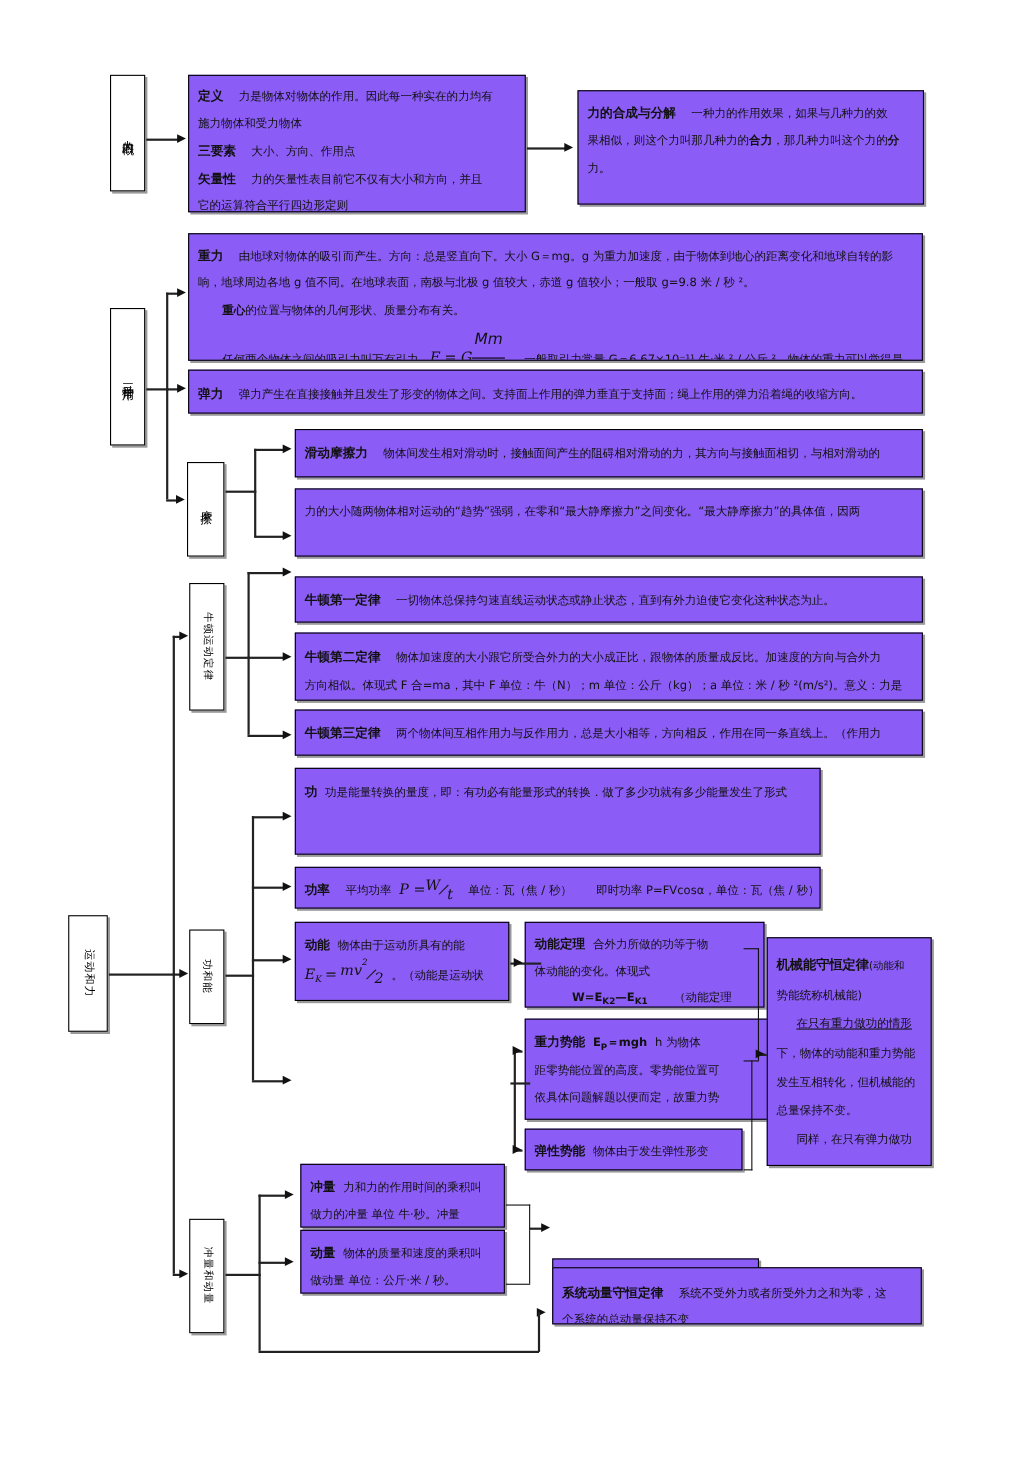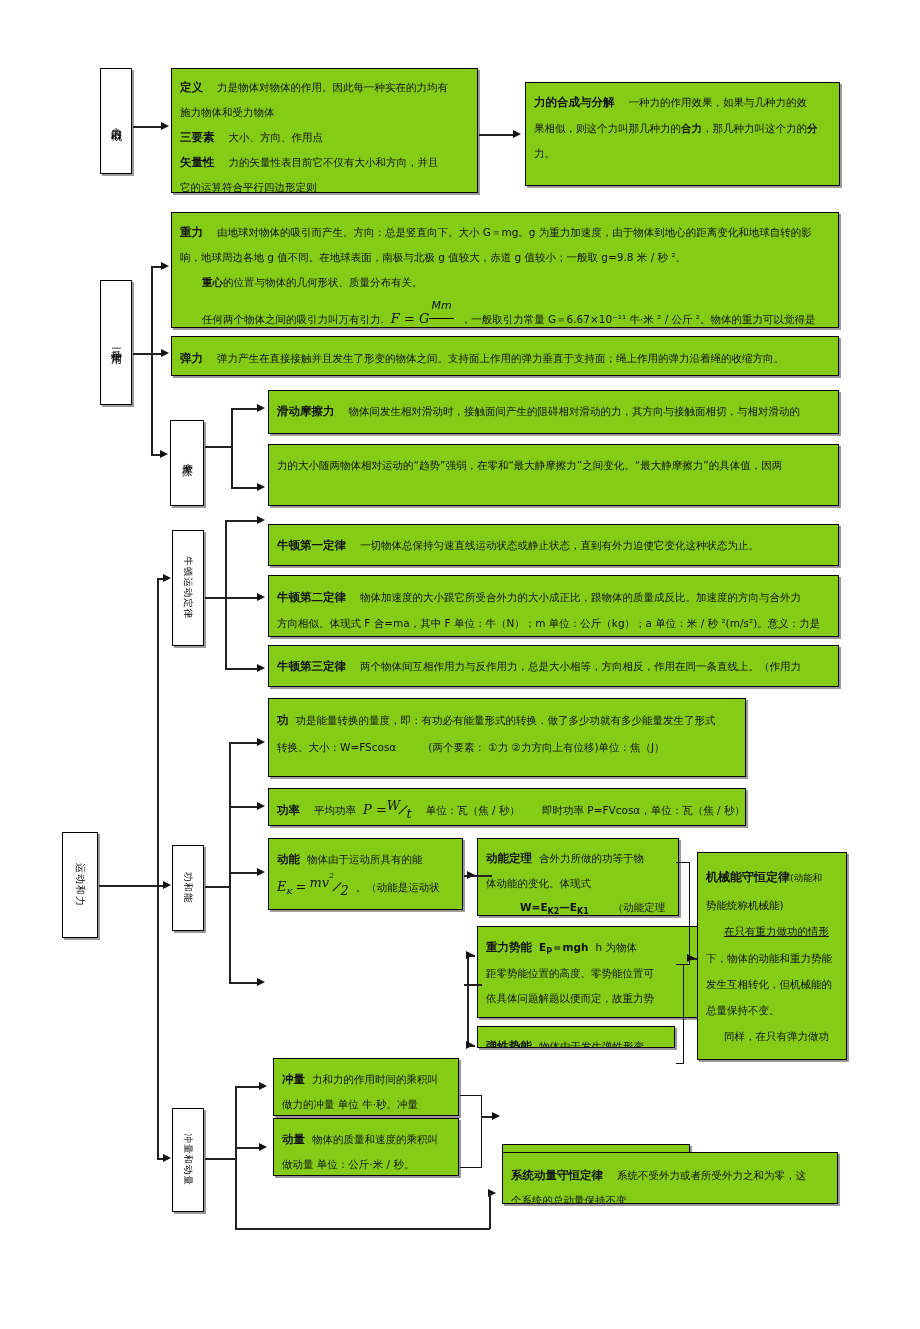--- a/index.html
+++ b/index.html
@@ -22,21 +22,21 @@
     font-weight:400;
     letter-spacing:1px;
     font-family:"DejaVu Sans","Liberation Sans",sans-serif;
   }
 
   
   .box{
     position:absolute;
     box-sizing:border-box;
     border:1px solid #000;
-    background:#84cc16;
+    background:#8b5cf6;
     overflow:hidden;
     font-size:10.5px;
     line-height:1.95;
     padding:6px 8px 2px 8px;
     color:#111;
   }
   .box.shadow{box-shadow:2px 2px 0 0 #9a9a9a;}
   .box .hd{font-weight:bold;font-size:11.5px;}
   .box .sp{display:inline-block;width:14px;}
   .box .sp-s{display:inline-block;width:7px;}
@@ -157,21 +157,21 @@
 
   <div class="box shadow" style="left:171px;top:212px;width:668px;height:116px;line-height:2.3;">
     <div>
       <span class="hd">重力</span><span class="sp"></span><span>由地球对物体的吸引而产生。方向：总是竖直向下。大小 G＝mg。g 为重力加速度，由于物体到地心的距离变化和地球自转的影</span>
     </div>
     <div>响，地球周边各地 g 值不同。在地球表面，南极与北极 g 值较大，赤道 g 值较小；一般取 g=9.8 米 / 秒 ²。</div>
     <div style="padding-left:22px;">
       <span class="b">重心</span><span>的位置与物体的几何形状、质量分布有关。</span>
     </div>
     <div style="padding-left:22px;">
-      <span>任何两个物体之间的吸引力叫万有引力.</span><span class="sp-s"></span><span class="it" style="font-size:13px;margin-top:44px;">F = G</span><span class="frac" style="font-size:11px;"><span class="n">Mm</span><span class="d">r²</span></span><span class="sp-s"></span><span>，一般取引力常量 G＝6.67×10⁻¹¹ 牛·米 ² / 公斤 ²。物体的重力可以觉得是</span>
+      <span>任何两个物体之间的吸引力叫万有引力.</span><span class="sp-s"></span><span class="it" style="font-size:13px;margin-top:44px;">F = G</span><span class="frac" style="font-size:14px;"><span class="n">Mm</span><span class="d">r²</span></span><span class="sp-s"></span><span>，一般取引力常量 G＝6.67×10⁻¹¹ 牛·米 ² / 公斤 ²。物体的重力可以觉得是</span>
     </div>
   </div>
 
   <div class="box shadow" style="left:171px;top:336px;width:668px;height:40px;padding-top:10px;">
     <div>
       <span class="hd">弹力</span><span class="sp"></span><span>弹力产生在直接接触并且发生了形变的物体之间。支持面上作用的弹力垂直于支持面；绳上作用的弹力沿着绳的收缩方向。</span>
     </div>
   </div>
 
   <div class="box shadow" style="left:268px;top:390px;width:571px;height:44px;padding-top:9px;">
@@ -199,61 +199,58 @@
 
   <div class="box shadow" style="left:268px;top:645px;width:571px;height:42px;padding-top:9px;">
     <div>
       <span class="hd">牛顿第三定律</span><span class="sp"></span><span>两个物体间互相作用力与反作用力，总是大小相等，方向相反，作用在同一条直线上。（作用力</span>
     </div>
   </div>
 
   <div class="box shadow" style="left:268px;top:698px;width:478px;height:79px;padding-top:8px;line-height:2.4;">
     <div>
       <span class="hd">功</span><span class="sp-s"></span><span>功是能量转换的量度，即：有功必有能量形式的转换．做了多少功就有多少能量发生了形式</span>
-    </div>
-    <div>
-      <span>转换。大小：W=FScosα</span><span class="sp" style="width:32px;"></span><span>(两个要素： ①力  ②力方向上有位移)单位：焦（J）</span>
     </div>
   </div>
 
   <div class="box shadow" style="left:268px;top:788px;width:478px;height:38px;padding-top:8px;">
     <div style="white-space:nowrap;">
       <span class="hd">功率</span><span class="sp"></span><span>平均功率</span><span class="sp-s"></span><span class="fracS"><span>P =</span><span class="num">W</span><span class="bar">/</span><span class="den">t</span></span><span class="sp"></span><span>单位：瓦（焦 / 秒）</span><span class="sp" style="width:22px;"></span><span>即时功率 P=FVcosα，单位：瓦（焦 / 秒）</span>
     </div>
   </div>
 
   <div class="box shadow" style="left:268px;top:838px;width:195px;height:72px;padding-top:7px;line-height:2.3;">
     <div>
       <span class="hd">动能</span><span class="sp-s"></span><span>物体由于运动所具有的能</span>
     </div>
     <div style="white-space:nowrap;">
       <span class="sl">E</span><span class="sub sl">K</span><span class="sl" style="padding:0 3px;">=</span><span class="fracS"><span class="num">mv</span><span class="sup" style="position:relative;top:-8px;">2</span><span class="bar">/</span><span class="den">2</span></span><span class="sp-s"></span><span>。（动能是运动状</span>
     </div>
   </div>
 
-  <div class="box shadow" style="left:477px;top:838px;width:202px;height:78px;padding-top:7px;line-height:2.25;">
+  <div class="box shadow" style="left:477px;top:838px;width:218px;height:78px;padding-top:7px;line-height:2.25;">
     <div>
       <span class="hd">动能定理</span><span class="sp-s"></span><span>合外力所做的功等于物</span>
     </div>
     <div>体动能的变化。体现式</div>
     <div style="padding-left:34px;">
       <span class="b">W=E</span><span class="sub b">K2</span><span class="b">—E</span><span class="sub b">K1</span><span class="sp" style="width:24px;"></span><span>（动能定理</span>
     </div>
   </div>
 
 
   <div class="box shadow" style="left:477px;top:926px;width:238px;height:92px;padding-top:7px;line-height:2.3;">
     <div>
       <span class="hd">重力势能</span><span class="sp-s"></span><span class="b">E</span><span class="sub b">P</span><span class="b">＝mgh</span><span class="sp-s"></span><span>h 为物体</span>
     </div>
     <div>距零势能位置的高度。零势能位置可</div>
     <div>依具体问题解题以便而定，故重力势</div>
   </div>
 
-  <div class="box shadow" style="left:477px;top:1026px;width:198px;height:22px;padding-top:8px;">
+  <div class="box shadow" style="left:477px;top:1026px;width:198px;height:38px;padding-top:8px;">
     <div>
       <span class="hd">弹性势能</span><span class="sp-s"></span><span>物体由于发生弹性形变</span>
     </div>
   </div>
 
   <div class="box shadow" style="left:697px;top:852px;width:150px;height:208px;padding-top:9px;line-height:2.5;">
     <div>
       <span class="hd" style="font-size:12px;">机械能守恒定律</span><span style="font-size:9.5px;">(动能和</span>
     </div>
     <div>势能统称机械能)</div>

